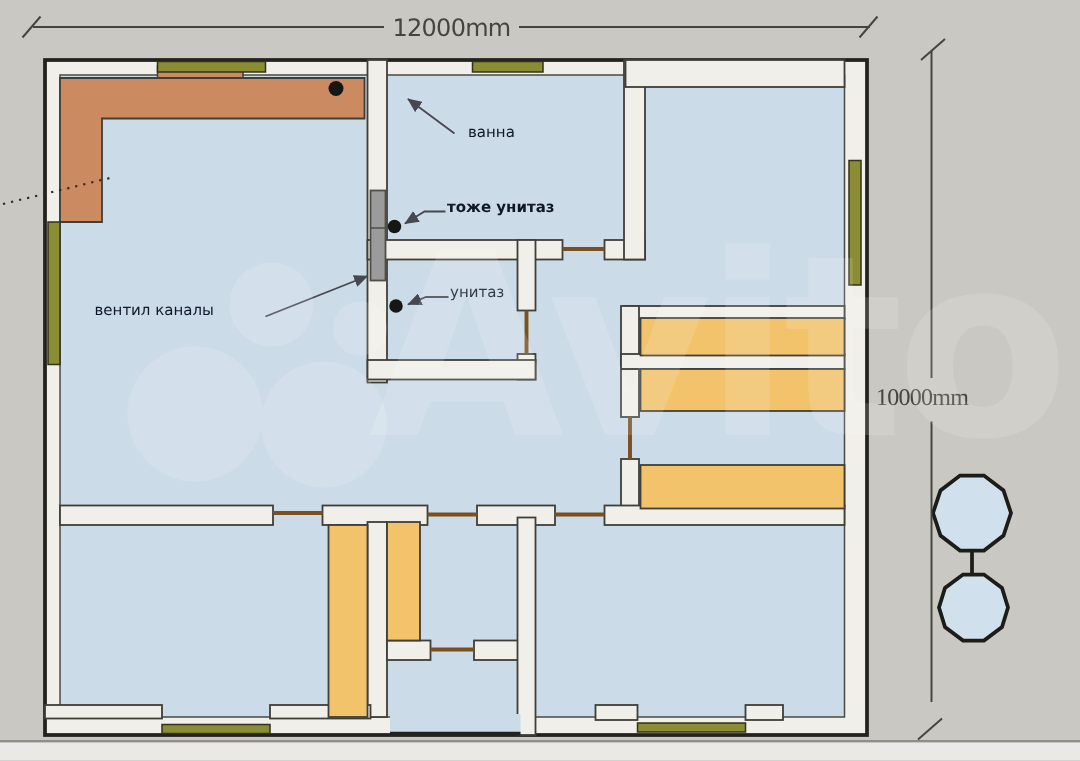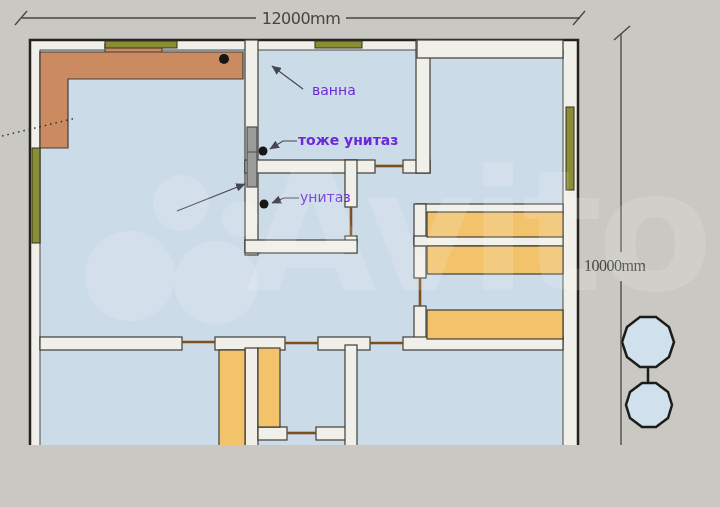--- a/index.html
+++ b/index.html
@@ -1,22 +1,22 @@
 <!DOCTYPE html>
 <html><head>
 <meta charset="utf-8">
 <style>
   html,body{margin:0;padding:0;background:#c9c8c2;}
   .stage{
-    position:relative;width:720px;height:445px;overflow:hidden;
+    position:relative;width:720px;height:507px;overflow:hidden;
     font-family:"DejaVu Sans", sans-serif;
   }
   .stage svg{position:absolute;left:0;top:0;}
   .lbl{
-    position:absolute;color:#6d28d9;font-size:14px;line-height:1.1;
+    position:absolute;color:#0f172a;font-size:10px;line-height:1.1;
     white-space:nowrap;letter-spacing:0px;
   }
   .dim{
     position:absolute;color:#45453f;font-size:16px;letter-spacing:-0.5px;
     white-space:nowrap;
   }
   .dim-w{left:255px;top:9px;width:92px;text-align:center;}
   .dim-h{left:584px;top:257px;font-family:Liberation Serif, serif;}
   .wm-text{
     position:absolute;left:246px;top:148px;font-size:168px;font-weight:bold;
@@ -147,15 +147,16 @@
     <circle cx="240" cy="219" r="18"></circle>
   </g>
 </svg>
 
   <div class="dim dim-w">12000mm</div>
   <div class="dim dim-h">10000mm</div>
 
   <div class="lbl" style="left:312px;top:83px;">ванна</div>
   <div class="lbl" style="left:298px;top:133px;font-weight:bold;">тоже унитаз</div>
   <div class="lbl" style="left:300px;top:190px;">унитаз</div>
+  <div class="lbl" style="left:63px;top:202px;">вентил каналы</div>
 
   <div class="wm-text">Avito</div>
 </div>
 
 </body></html>

